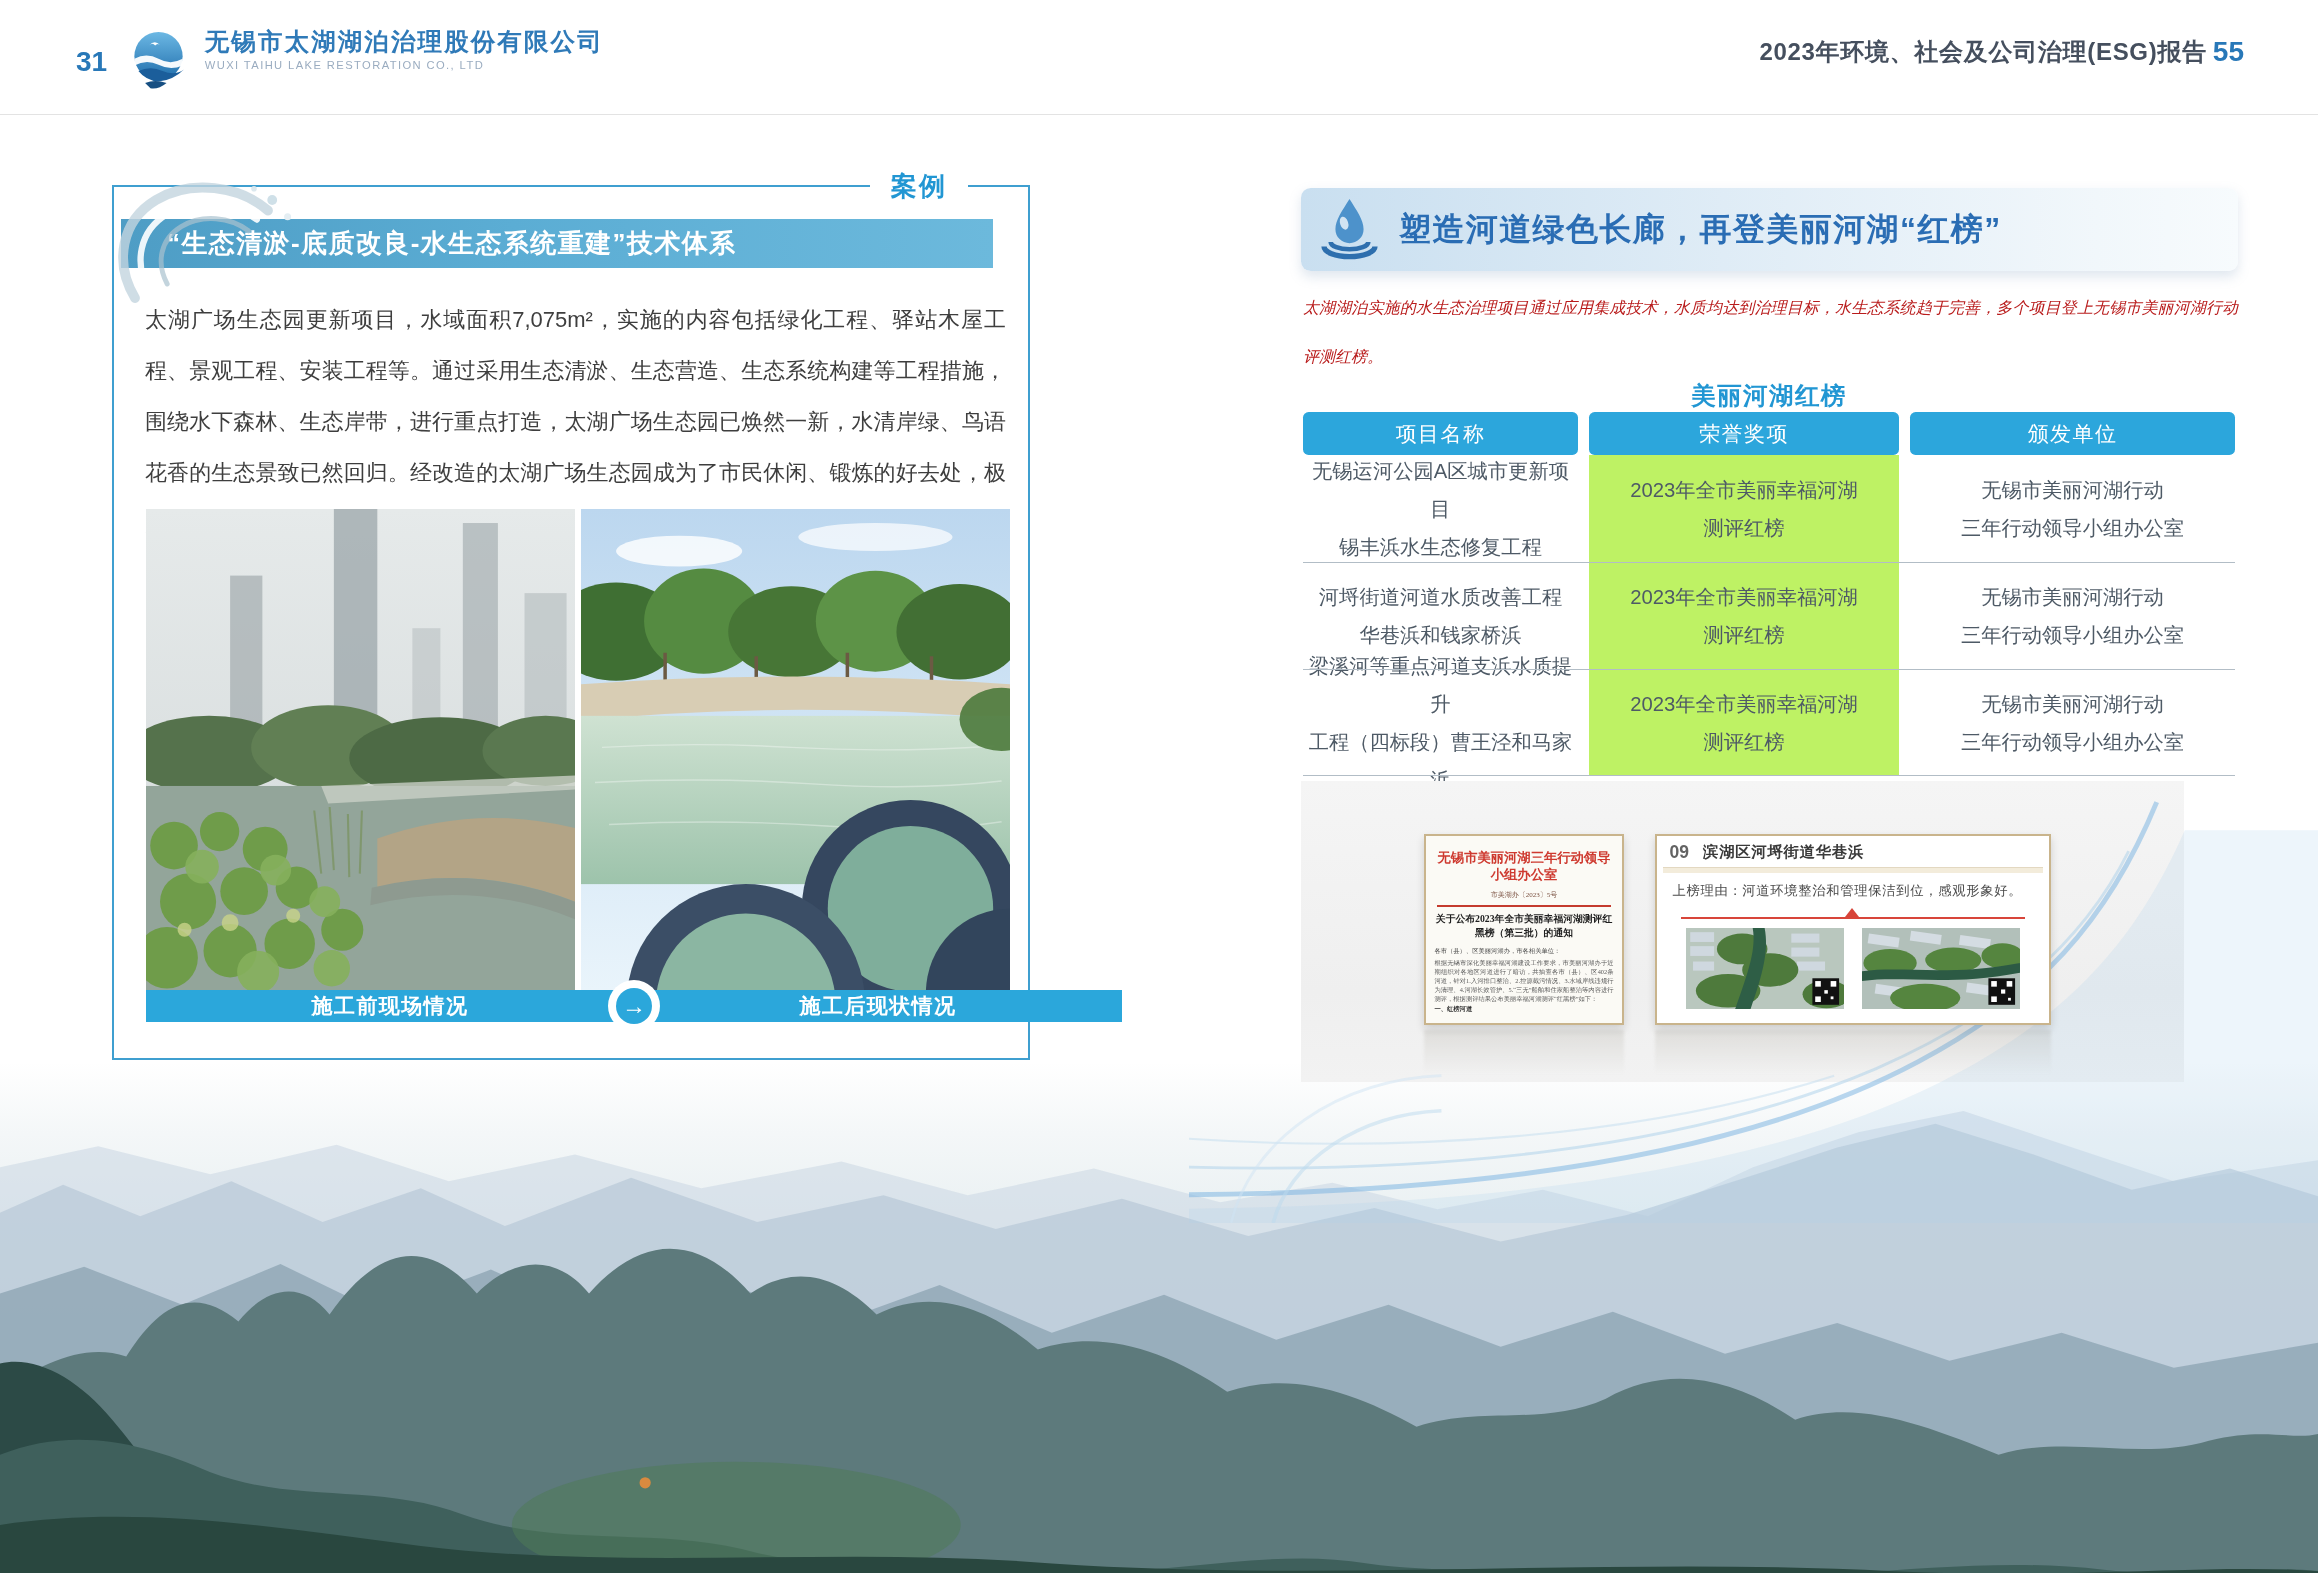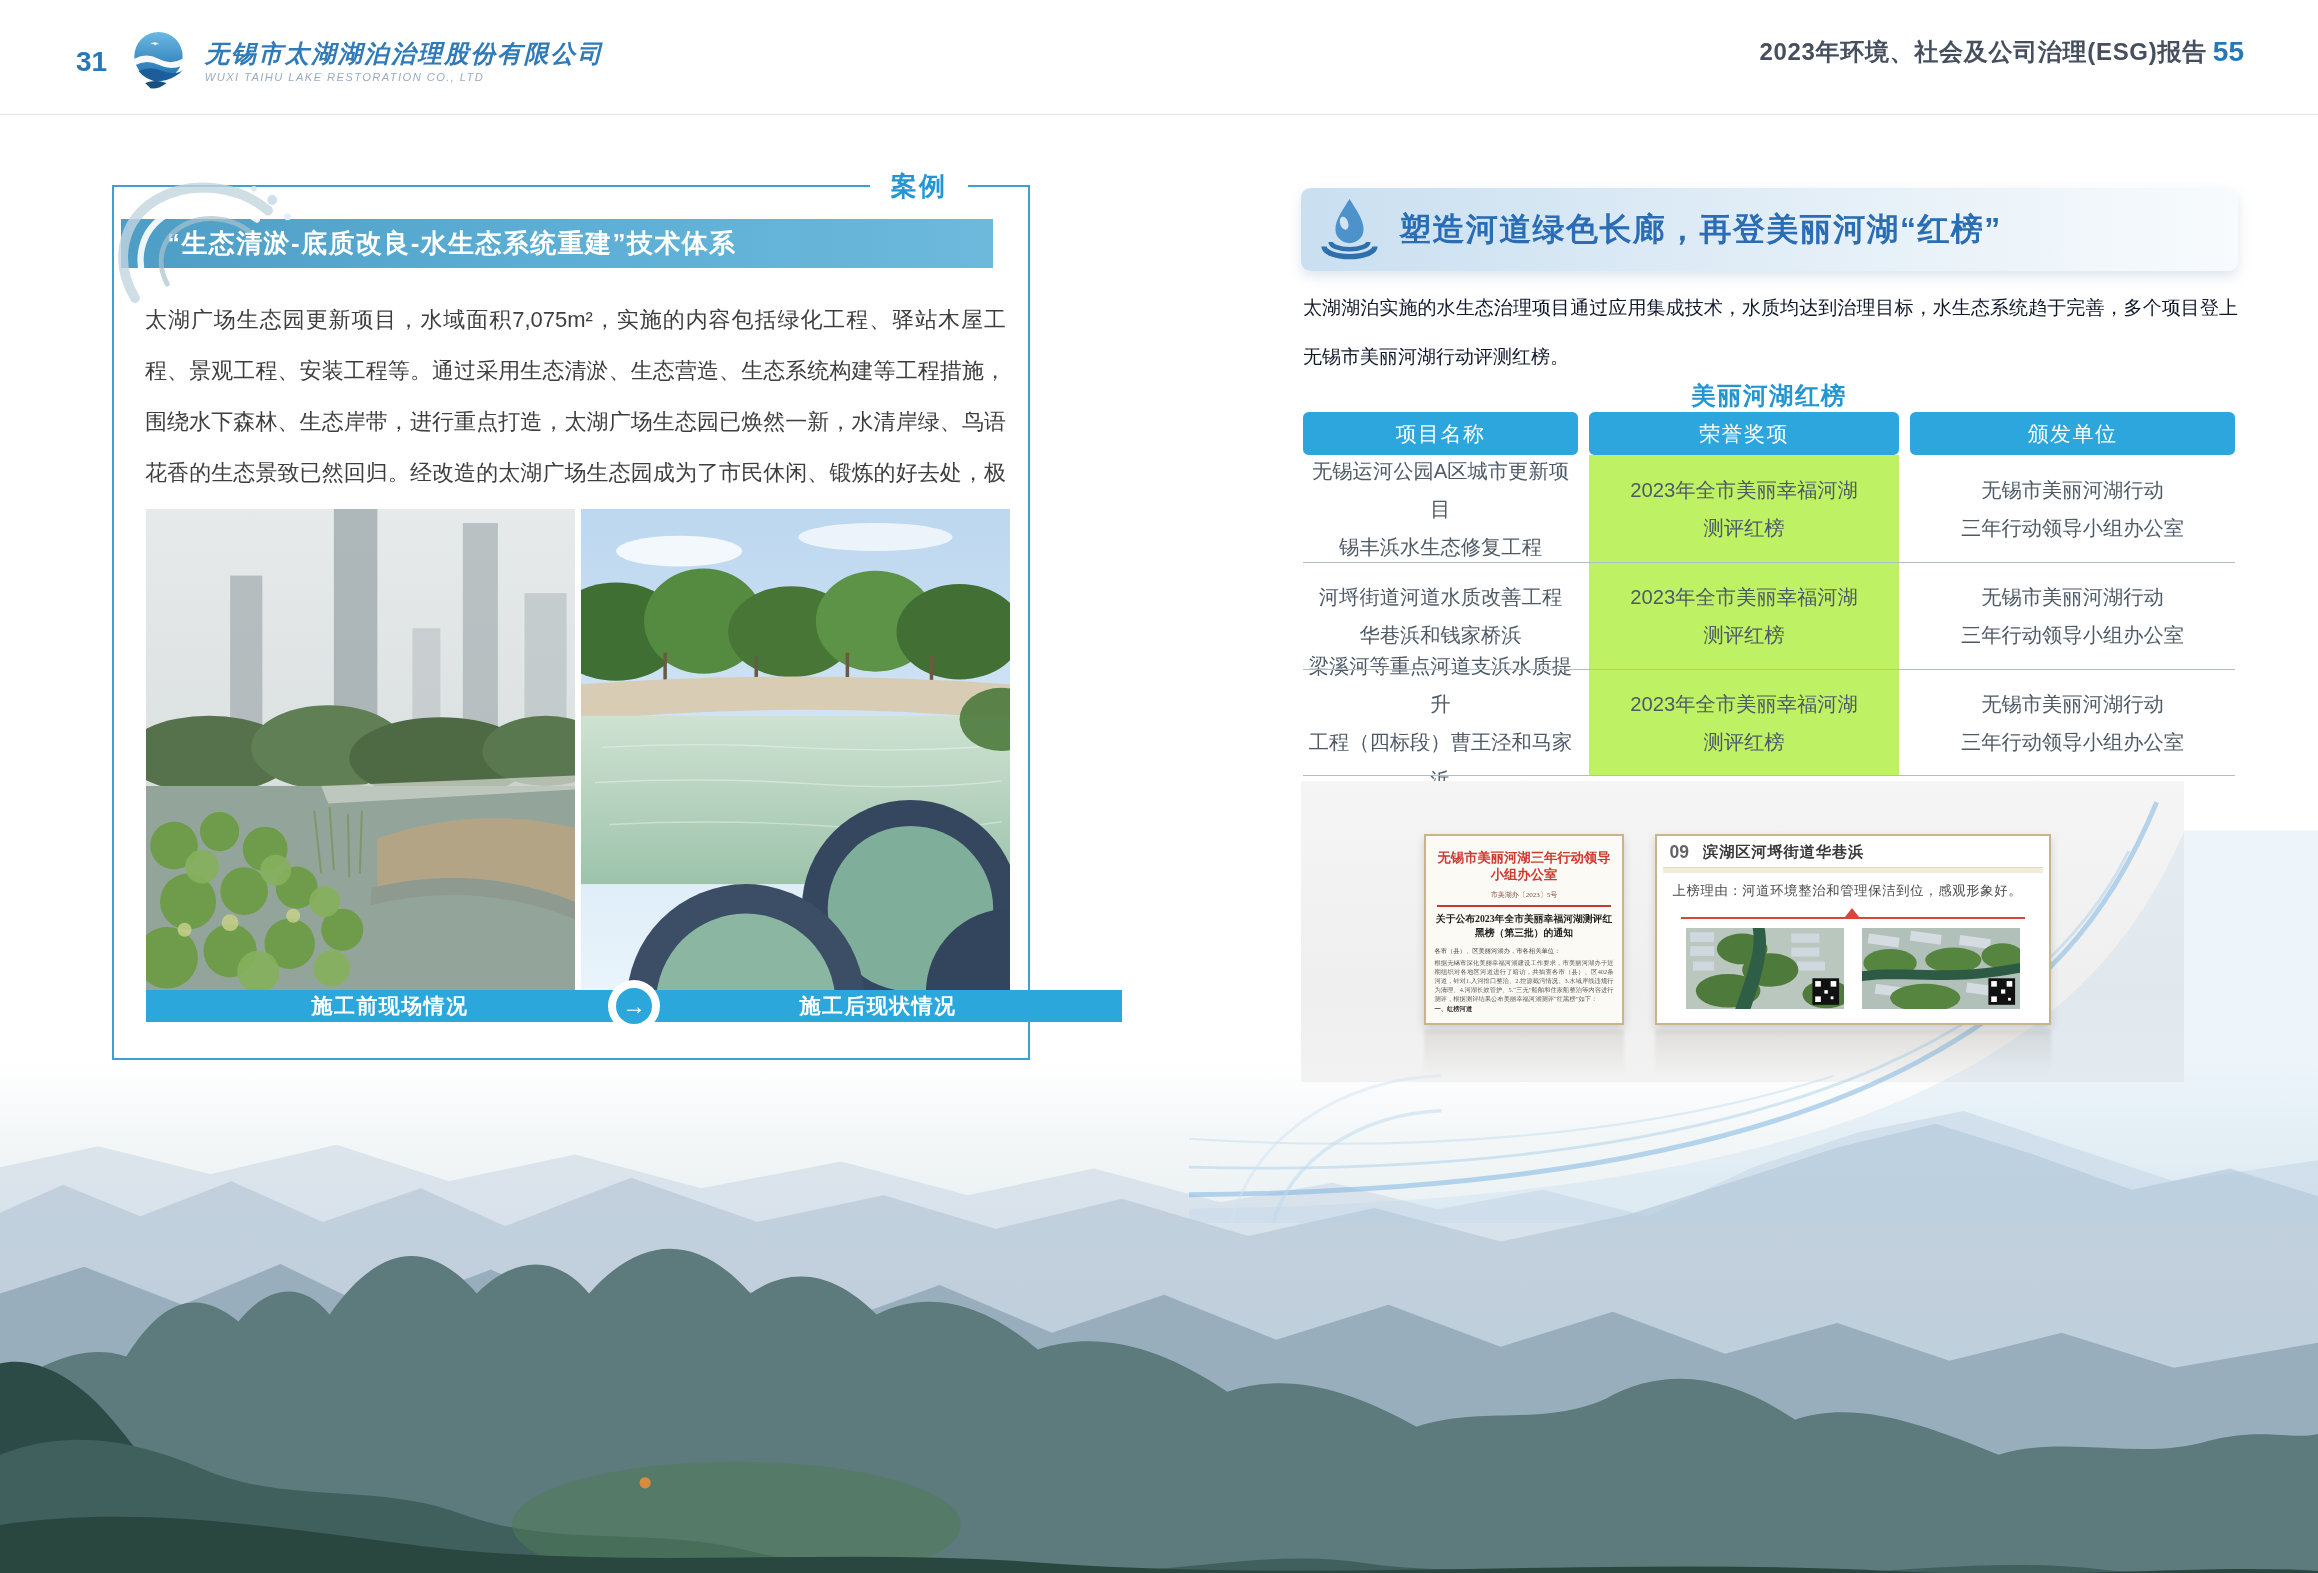--- a/index.html
+++ b/index.html
@@ -3,21 +3,21 @@
 <meta charset="utf-8">
 <style>
   html,body{margin:0;padding:0;background:#ffffff;}
   .canvas{position:relative;width:2319px;height:1573px;overflow:hidden;background:#ffffff;
           font-family:"Liberation Sans","DejaVu Sans",sans-serif;color:#3f3f3f;}
 
   
   .hdr-rule{position:absolute;left:0;top:114px;width:2319px;height:1.4px;background:#e3e3e3;}
   .pagenum{font-size:28px;font-weight:bold;color:#2878b8;}
   .hdr-left{position:absolute;left:76px;top:28px;display:flex;align-items:center;gap:18px;}
-  .logo-wrap{display:flex;align-items:center;gap:12.6px;font-style:italic;}
+  .logo-wrap{display:flex;gap:12.6px;}
   .logo-text-cn{font-size:24.5px;font-weight:bold;color:#2f7ab8;letter-spacing:2.1px;line-height:28px;}
   .logo-text-en{font-size:11.2px;color:#9aacc0;letter-spacing:1.4px;margin-top:2.8px;}
   .hdr-right{position:absolute;right:75px;top:36px;display:flex;align-items:center;gap:6px;}
   .hdr-title{font-size:24px;font-weight:600;color:#454f5e;letter-spacing:0.7px;}
 
   
   .case-box{position:absolute;left:112px;top:185px;width:918px;height:875px;
             border:2.1px solid #3f9fd0;background:#ffffff;box-sizing:border-box;}
   .case-tag{position:absolute;top:-18px;right:60px;background:#ffffff;padding:0 21px;
             font-size:26px;font-weight:bold;color:#2196d3;letter-spacing:2.1px;}
@@ -40,22 +40,22 @@
   .caption-circle .disc{width:36px;height:36px;border-radius:50%;background:#2ba7db;color:#fff;
             font-size:24px;font-weight:bold;display:flex;align-items:center;justify-content:center;line-height:1;}
 
   
   .sec-banner{position:absolute;left:1301px;top:188px;width:937px;height:83px;border-radius:9.8px;
             background:linear-gradient(90deg,#c9dff0,#dfecf6 45%,#f1f7fb 85%,#f7fbfd);
             box-shadow:0 5.6px 11.2px rgba(130,160,190,.25);}
   .sec-icon{position:absolute;left:15.4px;top:7px;width:67px;height:67px;}
   .sec-title{position:absolute;left:98px;top:0;height:83px;display:flex;align-items:center;
             font-size:32px;font-weight:bold;color:#2a6db4;letter-spacing:1.4px;}
-  .sec-intro{position:absolute;left:1303px;top:283px;width:935px;font-size:19px;line-height:49px;
-            color:#0f172a;text-align:justify;}
+  .sec-intro{position:absolute;left:1303px;top:283px;width:935px;font-size:16px;line-height:49px;
+            color:#b91c1c;text-align:justify;font-style:italic;}
   .tbl-title{position:absolute;left:1303px;top:379px;width:932px;text-align:center;
             font-size:24.5px;font-weight:bold;color:#2196d3;letter-spacing:1.4px;}
 
   .tbl{position:absolute;left:1303px;top:412px;width:932px;height:365px;}
   .tcol{position:absolute;top:0;}
   .tcol1{left:0;width:275px;}
   .tcol2{left:286px;width:310px;}
   .tcol3{left:607px;width:325px;}
   .thead{height:43px;border-radius:5.6px;background:#2ca6dc;color:#ffffff;font-size:21px;
             display:flex;align-items:center;justify-content:center;letter-spacing:1.4px;}

